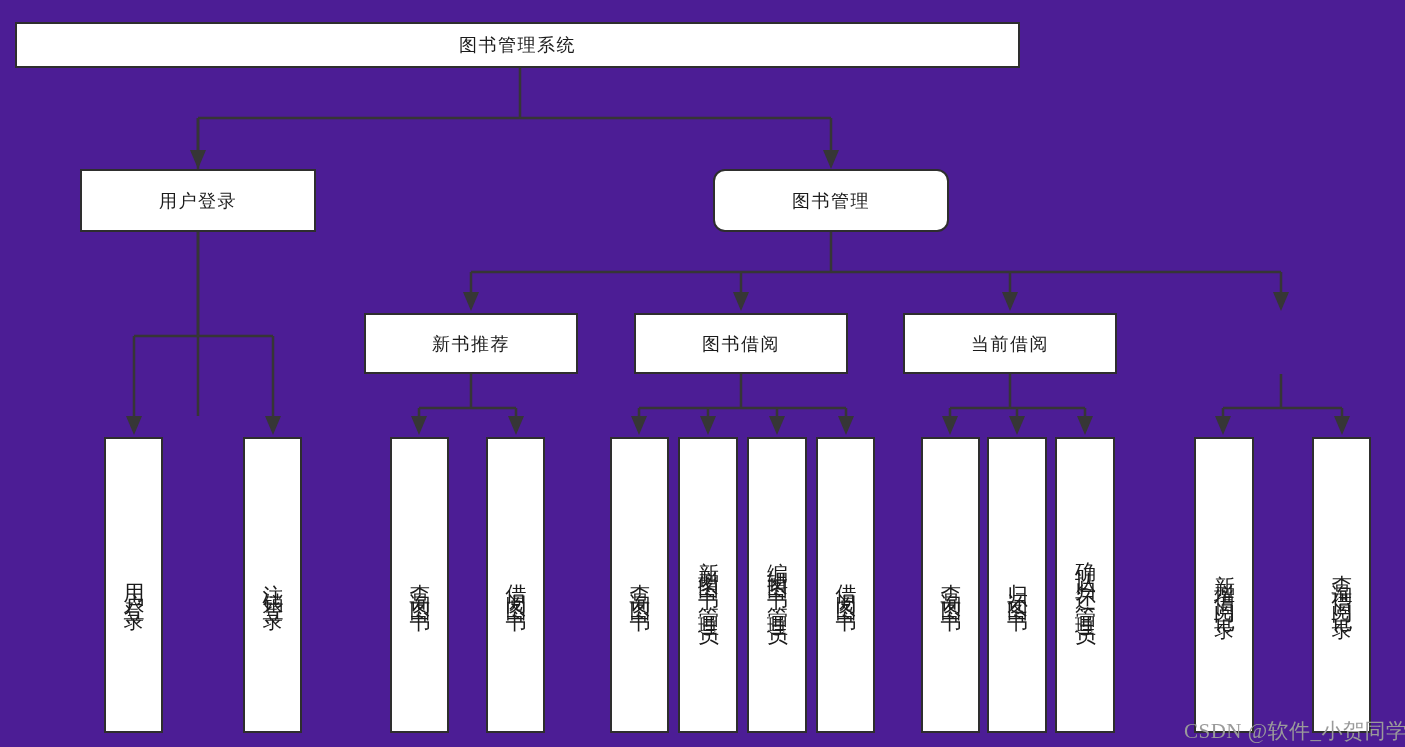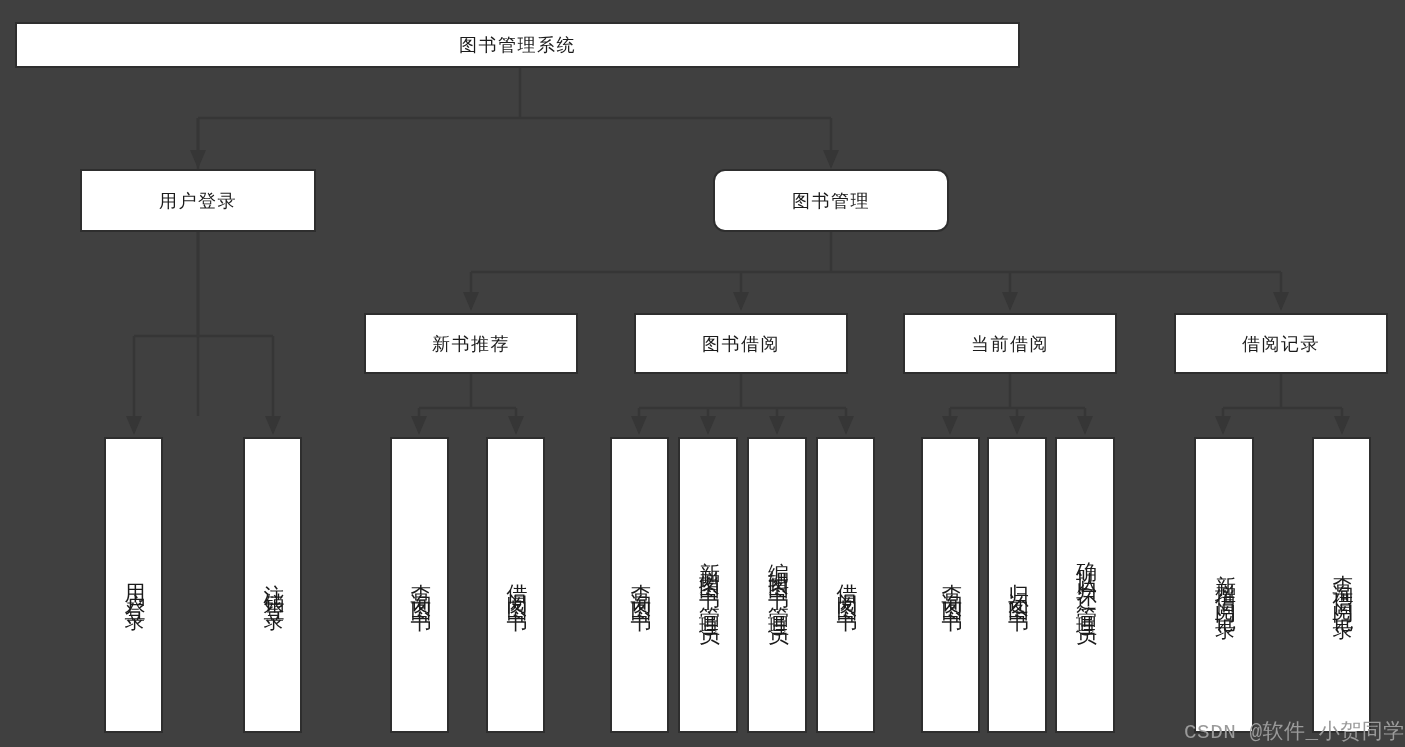--- a/index.html
+++ b/index.html
@@ -1,21 +1,21 @@
 <!DOCTYPE html>
 <html><head>
 <meta charset="utf-8">
 <style>
   html, body { margin: 0; padding: 0; background: #ffffff; }
   #stage {
     position: relative;
     width: 1405px;
     height: 747px;
-    background: #404040;
-    font-family: Liberation Mono, monospace;
+    background: #4c1d95;
+    font-family: Liberation Serif, serif;
     color: #1b1b1b;
     overflow: hidden;
   }
   .node {
     position: absolute;
     box-sizing: border-box;
     border: 2px solid #2e2e2e;
     background: #ffffff;
     display: flex;
     align-items: center;
@@ -149,23 +149,20 @@
 
   <div class="node n3a">
     <span class="hlabel">新书推荐</span>
   </div>
   <div class="node n3c">
     <span class="hlabel">当前借阅</span>
   </div>
   <div class="node n3b">
     <span class="hlabel">图书借阅</span>
   </div>
-  <div class="node n3d">
-    <span class="hlabel">借阅记录</span>
-  </div>
 
   <div class="leaf l1">
     <span class="vlabel">用户登录</span>
   </div>
   <div class="leaf l2">
     <span class="vlabel">注销登录</span>
   </div>
   <div class="leaf l3">
     <span class="vlabel">查询图书</span>
   </div>

